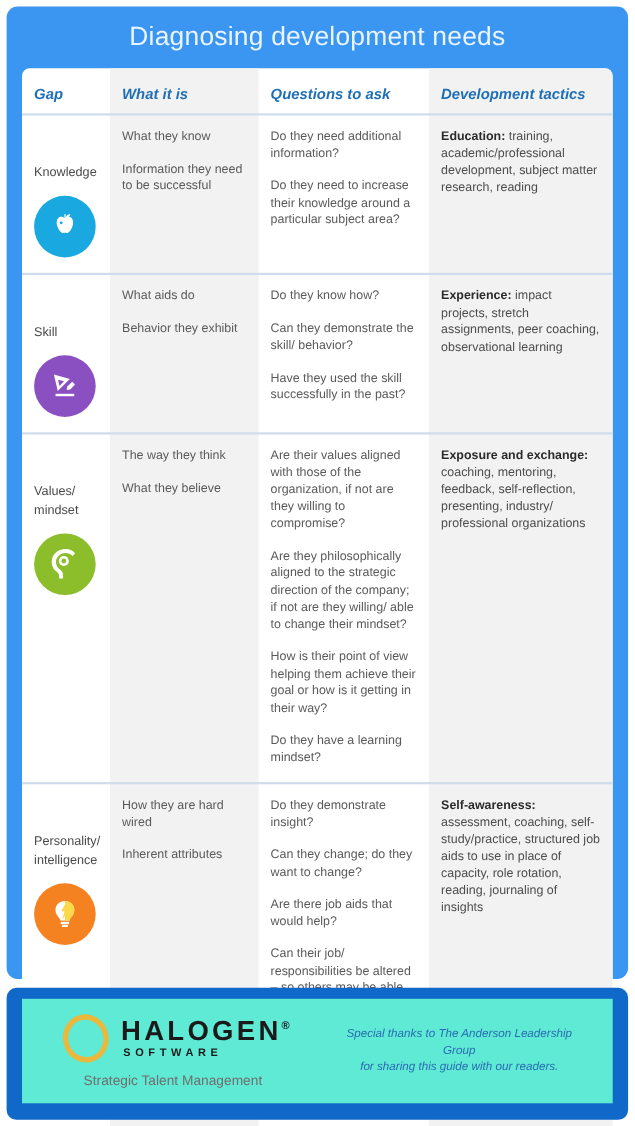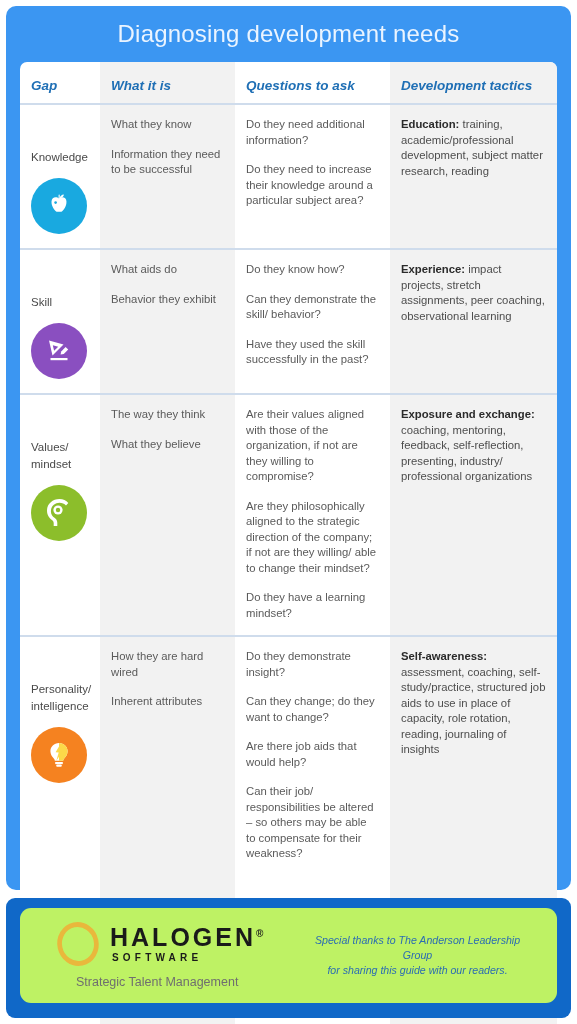--- a/index.html
+++ b/index.html
@@ -112,22 +112,22 @@
     position: absolute;
     left: 6px; top: 898px;
     width: 565px; height: 120px;
     background: #1068c8;
     border-radius: 9px;
   }
   .footer-card {
     position: absolute;
     left: 14px; top: 10px;
     width: 537px; height: 95px;
-    background: #bef264;
-    border-radius: 11px;
+    background: #5eead4;
+    border-radius: 0;
     display: flex; align-items: center;
   }
   .brand {
     width: 282px;
     padding-left: 36px;
     display: block;
   }
   .brand-top { display: flex; align-items: center; gap: 10px; }
   .brand-ring {
     width: 44px; height: 44px;
@@ -268,20 +268,21 @@
               </div>
             </div>
           </div>
           <div class="cell c2">
             <div class="body-text p">The way they think</div>
             <div class="body-text p">What they believe</div>
           </div>
           <div class="cell c3">
             <div class="body-text p">Are their values aligned with those of the organization, if not are they willing to compromise?</div>
             <div class="body-text p">Are they philosophically aligned to the strategic direction of the company; if not are they willing/ able to change their mindset?</div>
+            <div class="body-text p">How is their point of view helping them achieve their goal or how is it getting in their way?</div>
             <div class="body-text p">Do they have a learning mindset?</div>
           </div>
           <div class="cell c4">
             <div class="body-text dark"><b>Exposure and exchange:</b><span> coaching, mentoring, feedback, self-reflection, presenting, industry/ professional organizations</span></div>
           </div>
         </div>
 
         <div class="row">
           <div class="cell c1">
             <div class="gap-label">Personality/ intelligence</div>

